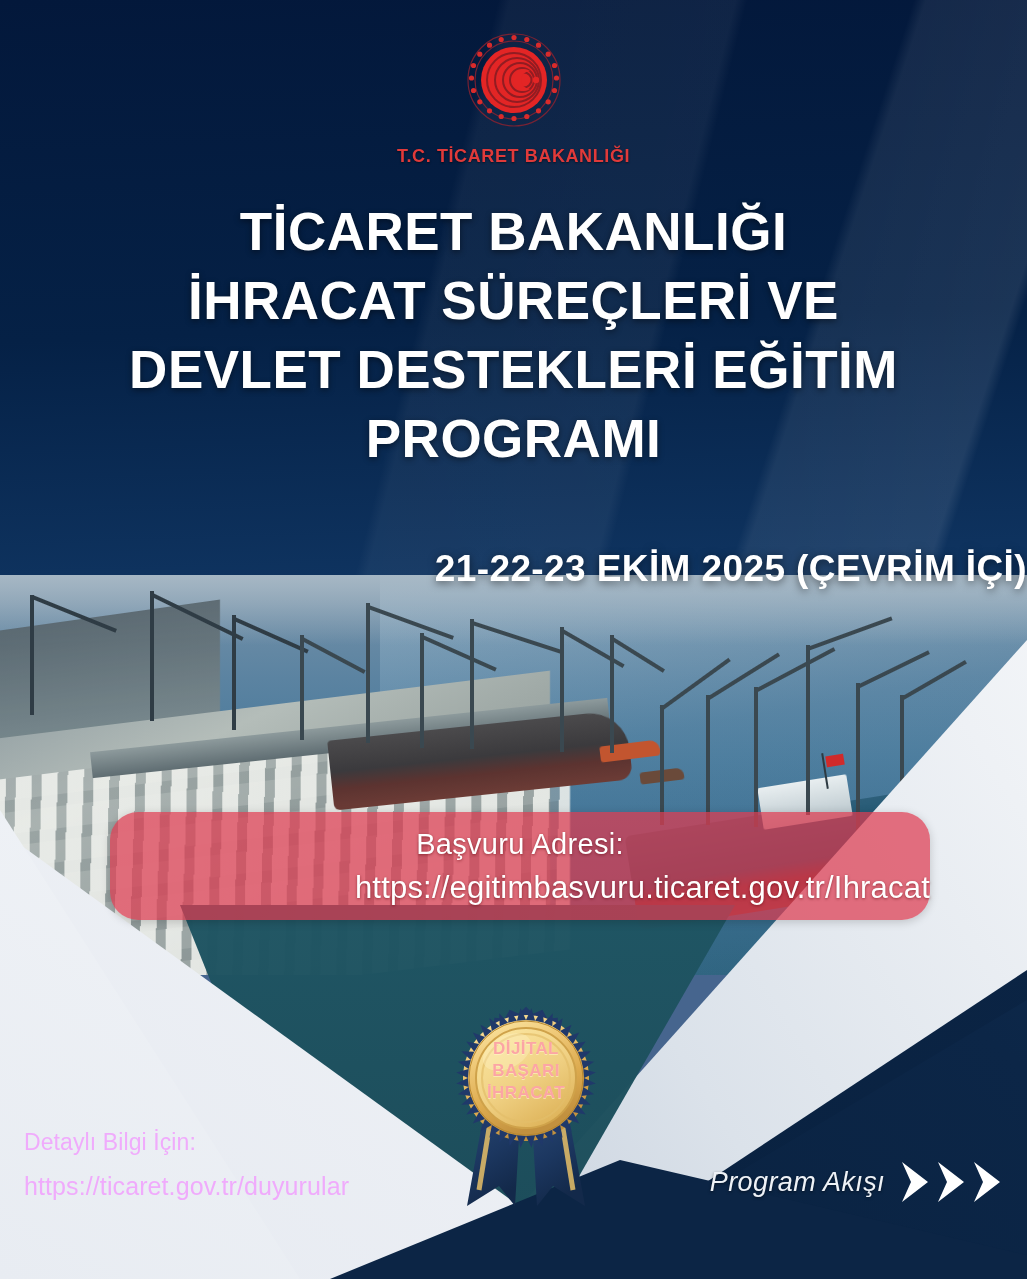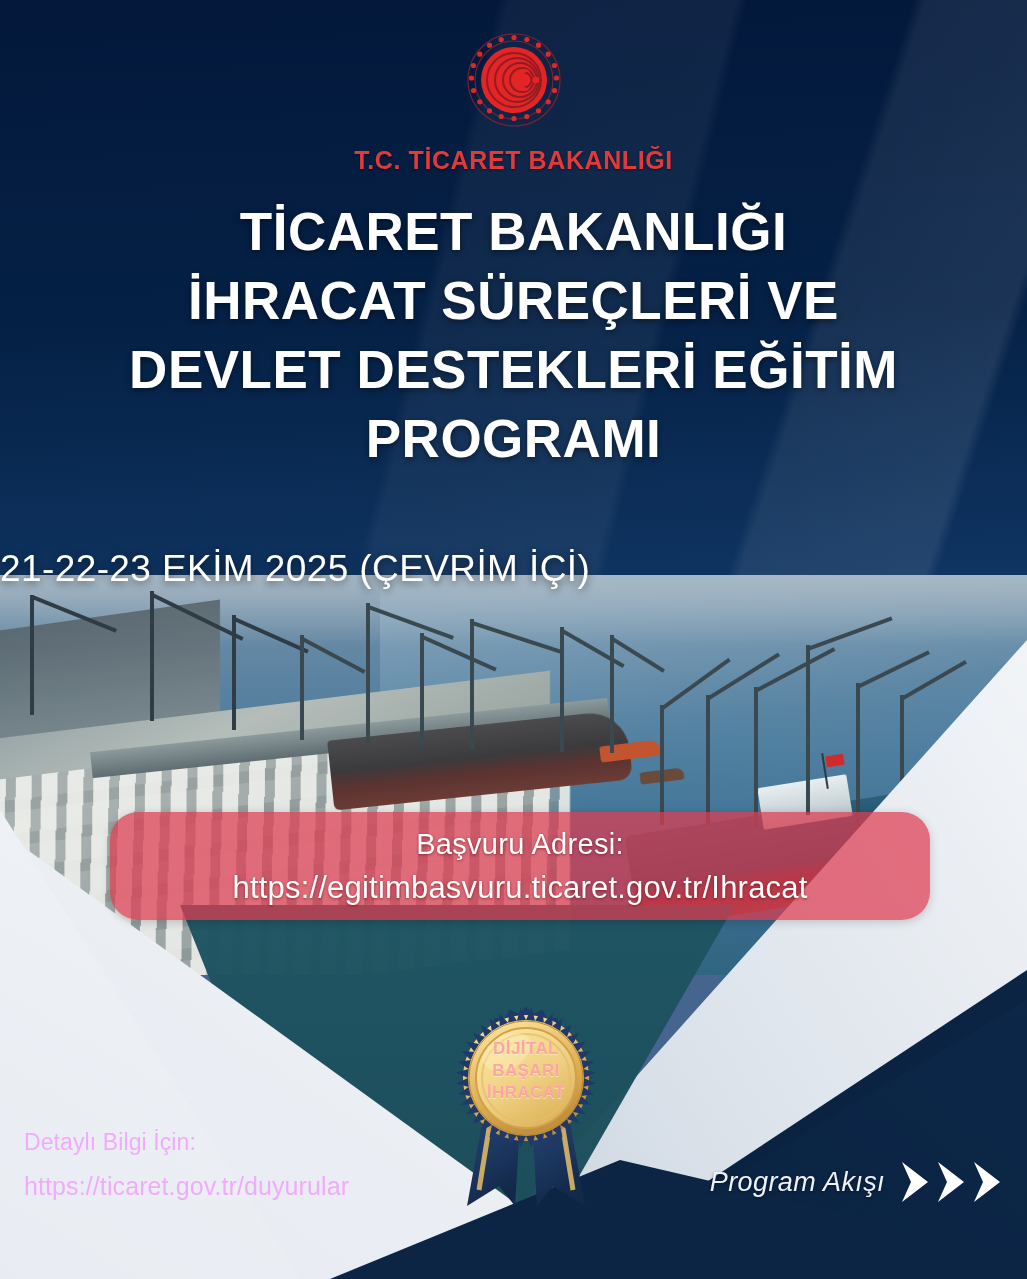--- a/index.html
+++ b/index.html
@@ -177,58 +177,58 @@
 
   .logo-wrap{
     position:absolute;left:0;top:26px;width:100%;
     display:flex;flex-direction:column;align-items:center;
   }
   .logo-mark{position:relative;width:108px;height:108px;}
   .logo-mark svg{display:block;width:108px;height:108px;}
   .logo-caption{
     margin-top:12px;
     color:#e03a3a;
-    font-size:25px;font-weight:bold;letter-spacing:.6px;
+    font-size:18px;font-weight:bold;letter-spacing:.6px;
     text-shadow:0 1px 2px rgba(0,0,0,.5);
     text-align:center;
   }
 
   .title{
     position:absolute;left:0;top:198px;width:100%;
     text-align:center;color:#ffffff;
     font-size:53px;font-weight:bold;line-height:1.30;
     letter-spacing:.5px;
     text-shadow:0 2px 6px rgba(0,0,0,.45);
     padding:0 30px;
   }
   .title .ln{display:block;}
 
   .date{
     position:absolute;left:0;top:548px;width:100%;
-    text-align:left;color:#ffffff;
-    font-size:37px;font-weight:400;letter-spacing:.4px;
+    text-align:right;color:#ffffff;
+    font-size:37px;font-weight:700;letter-spacing:.4px;
     text-shadow:0 2px 8px rgba(0,0,0,.55);
   }
 
   
   .apply-banner{
     position:absolute;left:110px;top:812px;width:820px;height:108px;
     background:rgba(222,60,80,.72);
     border-radius:28px;
     box-shadow:0 2px 10px rgba(0,0,0,.18);
   }
   .apply-label{
     position:absolute;left:0;top:16px;width:100%;
     text-align:center;color:#ffffff;
     font-size:29px;font-weight:400;letter-spacing:.3px;
     text-shadow:0 1px 3px rgba(90,0,10,.55);
   }
   .apply-url{
     position:absolute;left:0;top:58px;width:100%;
-    text-align:center;color:#ffffff;
+    text-align:right;color:#ffffff;
     font-size:31px;font-weight:400;letter-spacing:.2px;
     text-shadow:0 1px 3px rgba(90,0,10,.55);
   }
 
   
   .seal{
     position:absolute;left:443px;top:1000px;width:166px;height:215px;
   }
   .seal svg{display:block;}
   .seal-text{

